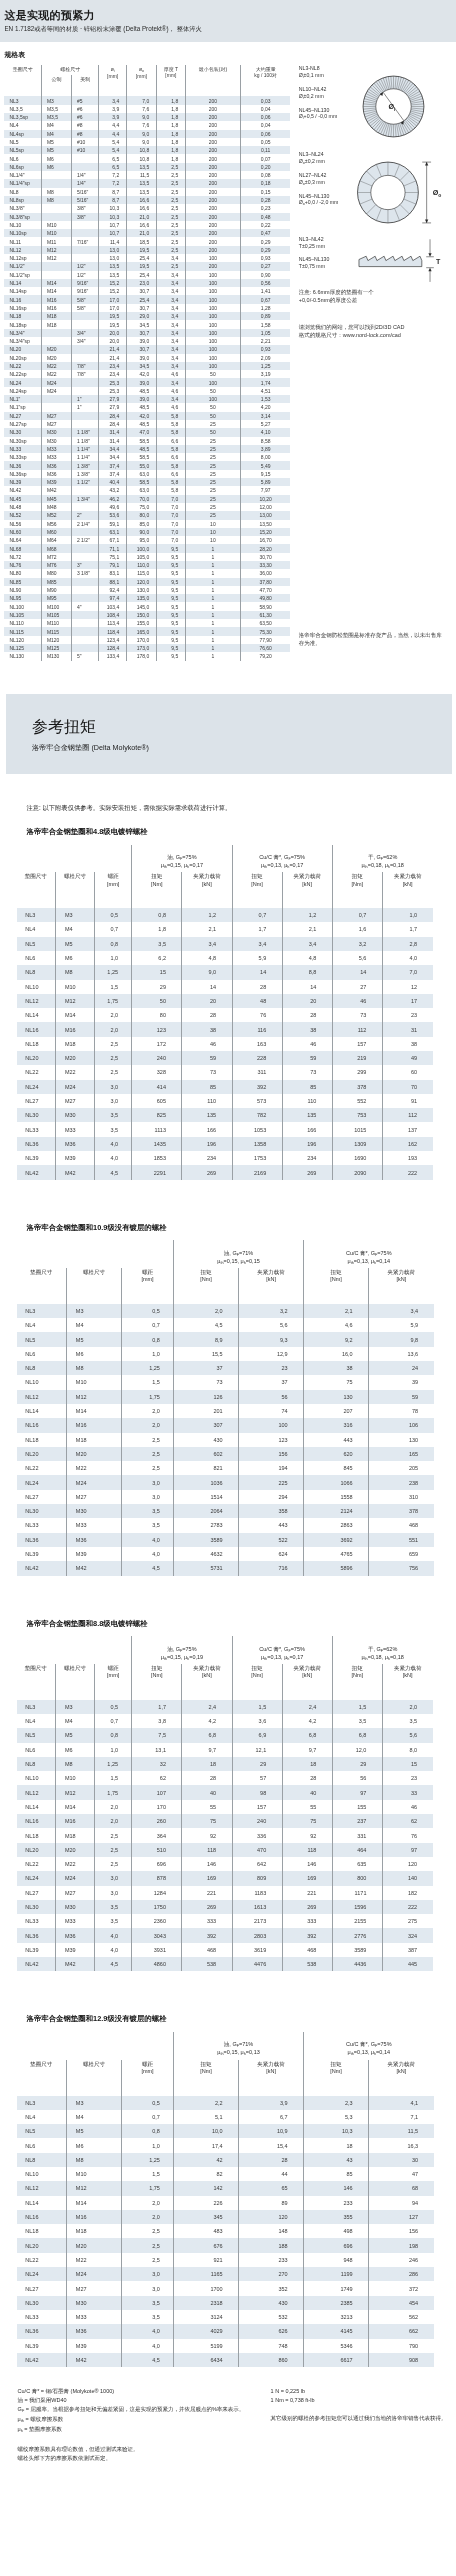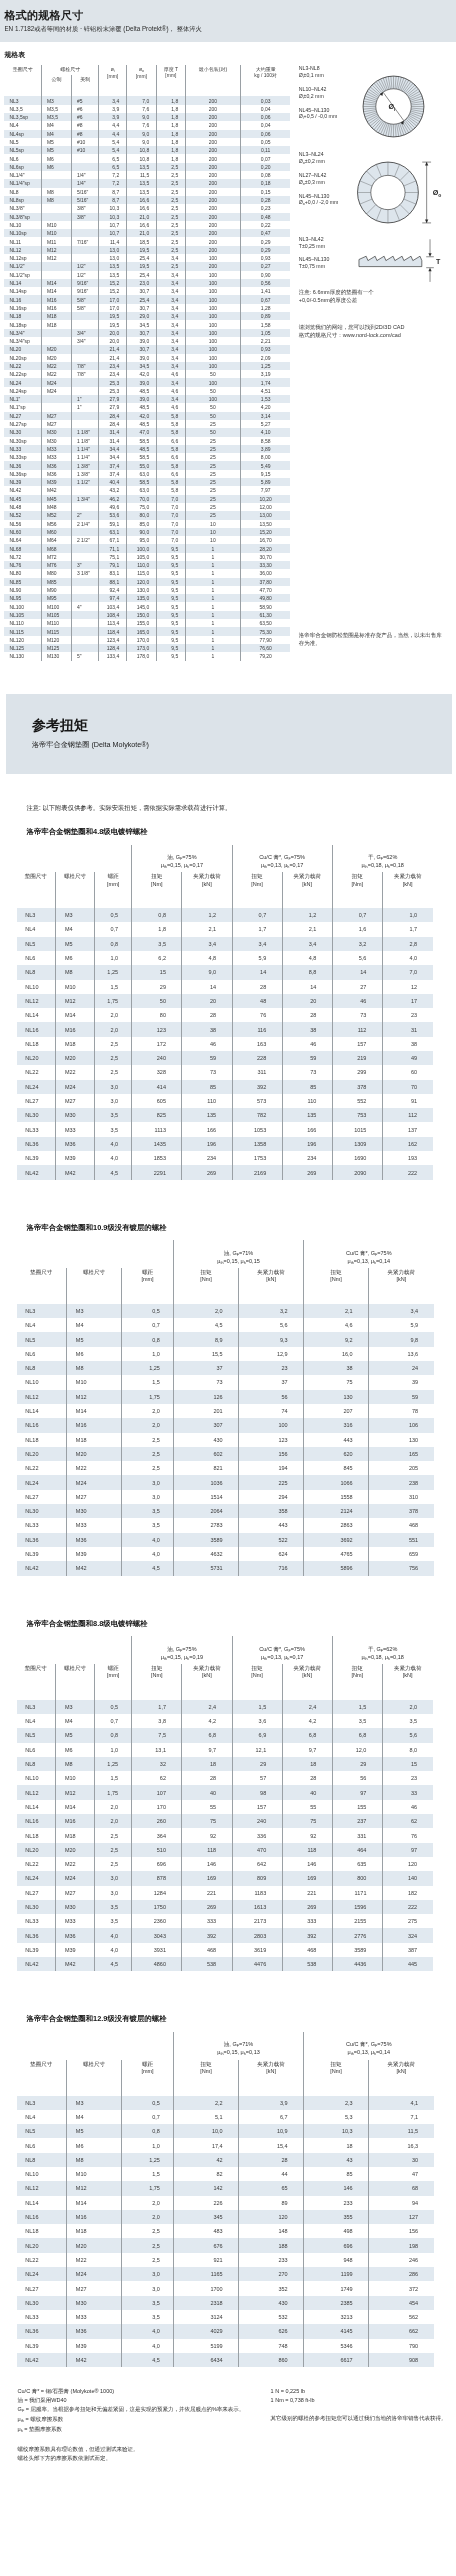--- a/index.html
+++ b/index.html
@@ -28,21 +28,21 @@
   .stable .cR { text-align:right; padding-right:6.6px; }
   .stable .cC { text-align:center; }
 
   .sidebar { position:relative; flex:1; }
   .sb-block { position:absolute; left:4.4px; display:flex; }
   .labels { width:53px; font-size:5.2px; color:#333; }
   .labels .lab { margin-bottom:6.6px; line-height:1.3; }
   .sb-note, .sb-cad, .sb-stock { position:absolute; left:4.4px; font-size:5.5px; line-height:1.45; color:#333; width:146px; }
 
   .band { background:#dce3e9; margin:33px 5.5px 0 5.5px; height:80px; padding:23px 0 0 26.4px; }
-  .band h2 { font-size:14px; font-weight:700; color:#161616; }
+  .band h2 { font-size:16px; font-weight:400; color:#161616; }
   .band .sub { font-size:7.2px; margin-top:5px; color:#222; }
 
   .tq-note { margin:30px 0 0 26.4px; font-size:6.3px; color:#222; }
 
   .torque-sec { margin:43px 0 0 16.5px; }
   .torque-sec.first { margin-top:14.3px; }
   .torque-sec h3 { font-size:7.4px; font-weight:700; color:#151515; margin-left:10px; }
   .ttable { width:416px; table-layout:fixed; font-size:5.5px; margin-top:7.7px; }
   .ttable th { font-weight:400; color:#2e2e2e; line-height:1.35; }
   .ttable thead tr.ghead th { height:27.5px; vertical-align:bottom; padding-bottom:2.2px; text-align:center; }
@@ -62,21 +62,21 @@
   .f-right { width:182px; margin-left:22px; }
   .f-left div, .f-right div { line-height:1.5; margin-bottom:0.6px; }
   .f-gap { height:8.8px; }
 
   svg text { font-family:"Liberation Sans","DejaVu Sans",sans-serif; }
 </style>
 </head>
 <body>
 
 <div class="top-band">
-  <h1>格式的规格尺寸</h1>
+  <h1>这是实现的预紧力</h1>
   <div class="sub">EN 1.7182或者等同的材质 · 锌铝粉末涂覆 (Delta Protekt®)， 整体淬火</div>
 </div>
 
 <div class="main-row">
   <div class="spec-col">
     <h2>规格表</h2>
     <table class="stable">
       <colgroup>
         <col style="width:37px">
           <col style="width:30px">

